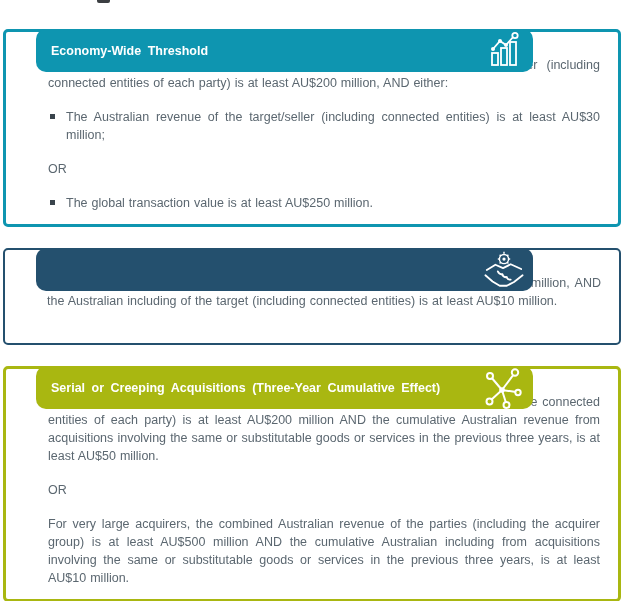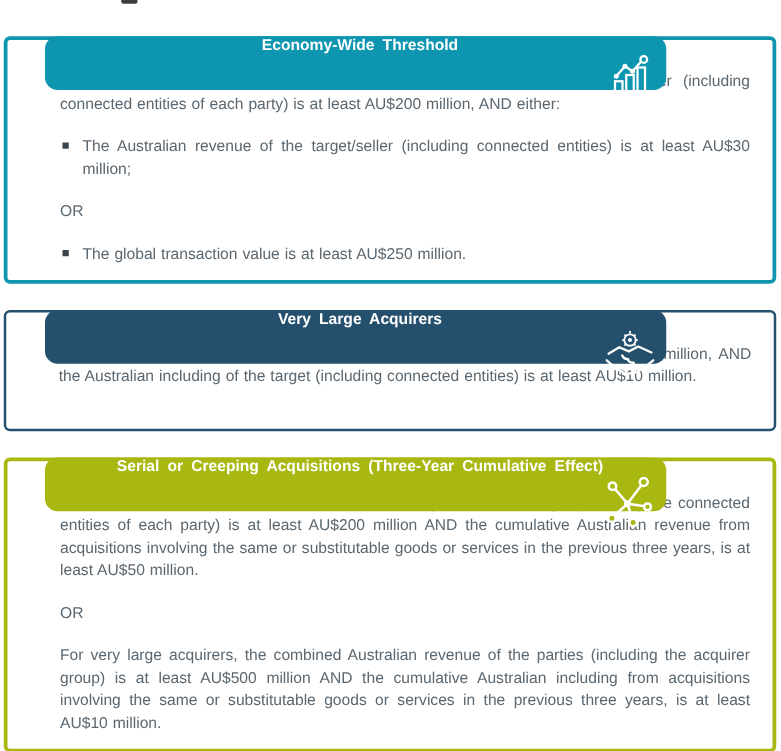--- a/index.html
+++ b/index.html
@@ -23,21 +23,20 @@
   .card-gap-b { margin-top: 5px; }
   .tab {
     position: absolute; left: 33px; top: 0;
     width: 497px; height: 43px;
     box-sizing: border-box;
     background: var(--accent);
     border-radius: 10px;
     display: flex; align-items: center;
     padding: 0 8px 0 15px;
     z-index: 2;
-    flex-direction: column;
   }
   .tab-title {
     color: #ffffff;
     font-weight: bold;
     font-size: 12.5px;
     word-spacing: 3px;
     white-space: nowrap;
   }
   .tab-icon { margin-left: auto; display: flex; align-items: center; }
   .box {
@@ -105,21 +104,20 @@
       <p class="or-label">OR</p>
       <div class="bullet">
         <span class="bullet-marker"></span>
         <span class="bullet-text">The global transaction value is at least AU$250 million.</span>
       </div>
     </div>
   </section>
 
   <section class="card card-navy card-gap-a" style="--accent: #24506e;">
     <div class="tab">
-      <span class="tab-title">Very Large Acquirers</span>
       <span class="tab-icon">
         <svg width="42" height="42" viewBox="0 0 44 44">
           <g fill="none" stroke="#fff" stroke-width="1.5">
             <circle cx="22" cy="10.5" r="4.8"></circle>
             <line x1="22" y1="3" x2="22" y2="5"></line>
             <line x1="15.5" y1="10.5" x2="17.5" y2="10.5"></line>
             <line x1="26.5" y1="10.5" x2="28.5" y2="10.5"></line>
             <line x1="17.4" y1="5.9" x2="18.8" y2="7.3"></line>
             <line x1="26.6" y1="5.9" x2="25.2" y2="7.3"></line>
             <line x1="17.4" y1="15.1" x2="18.8" y2="13.7"></line>

